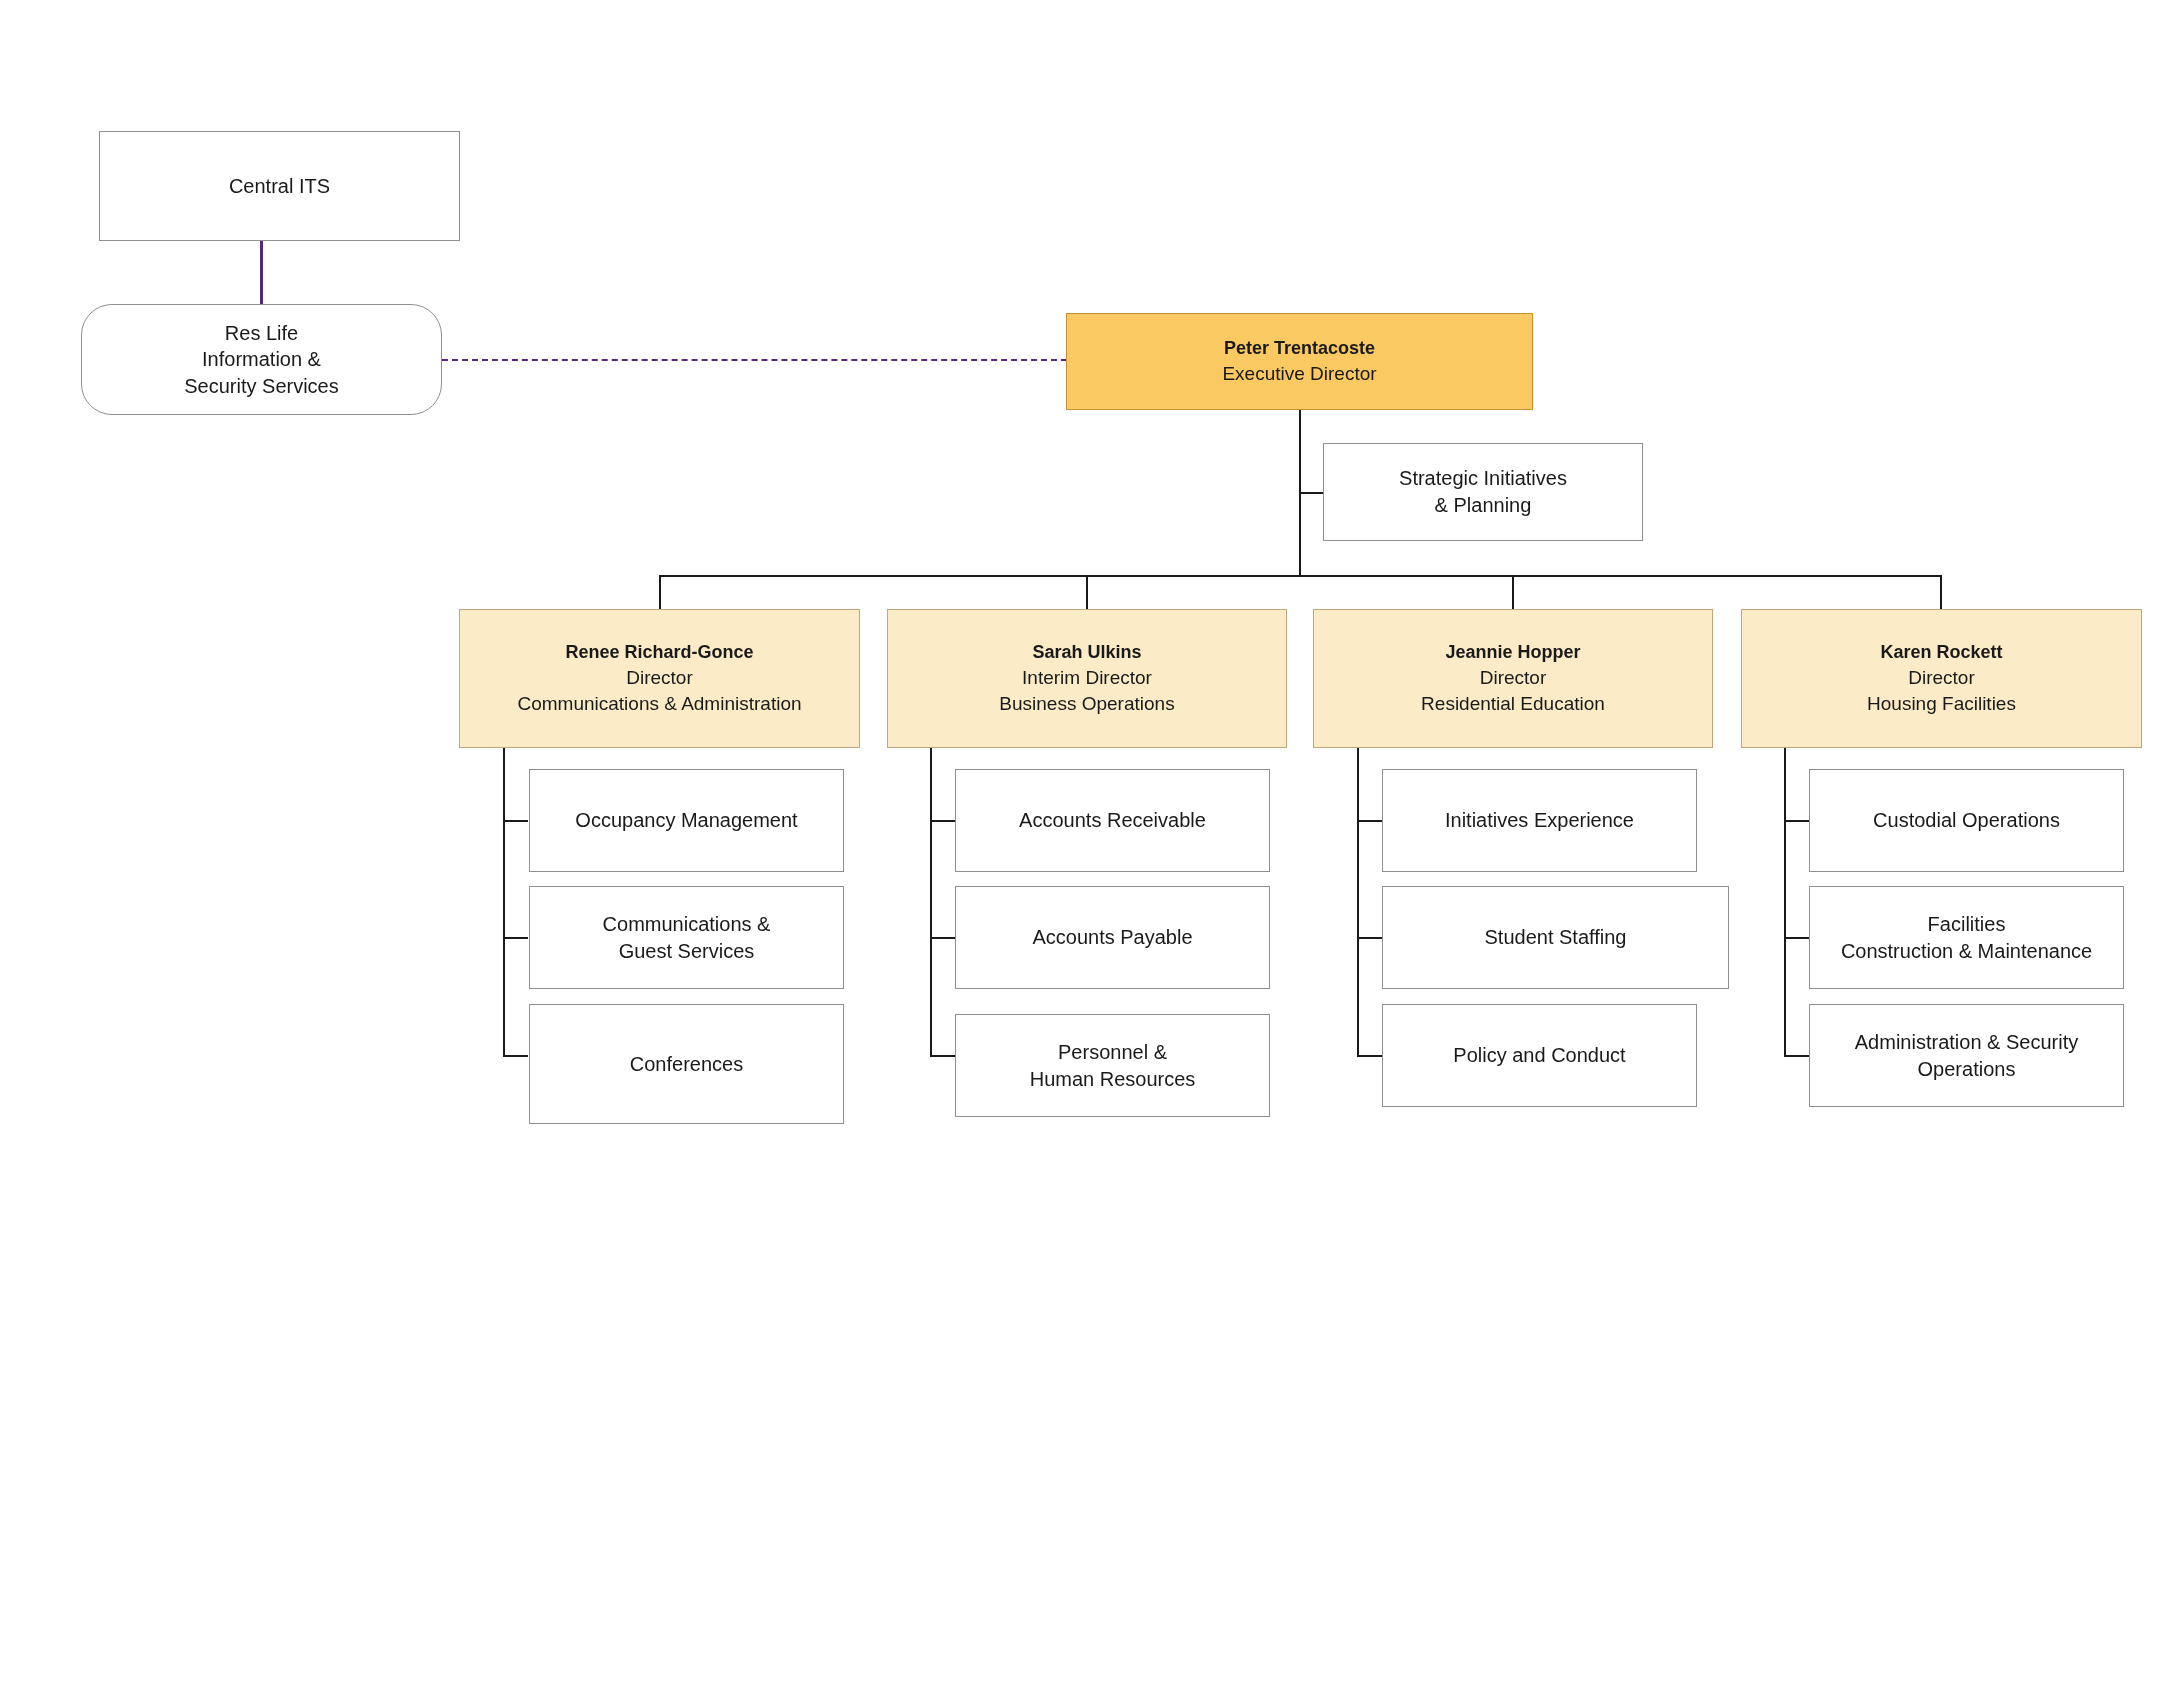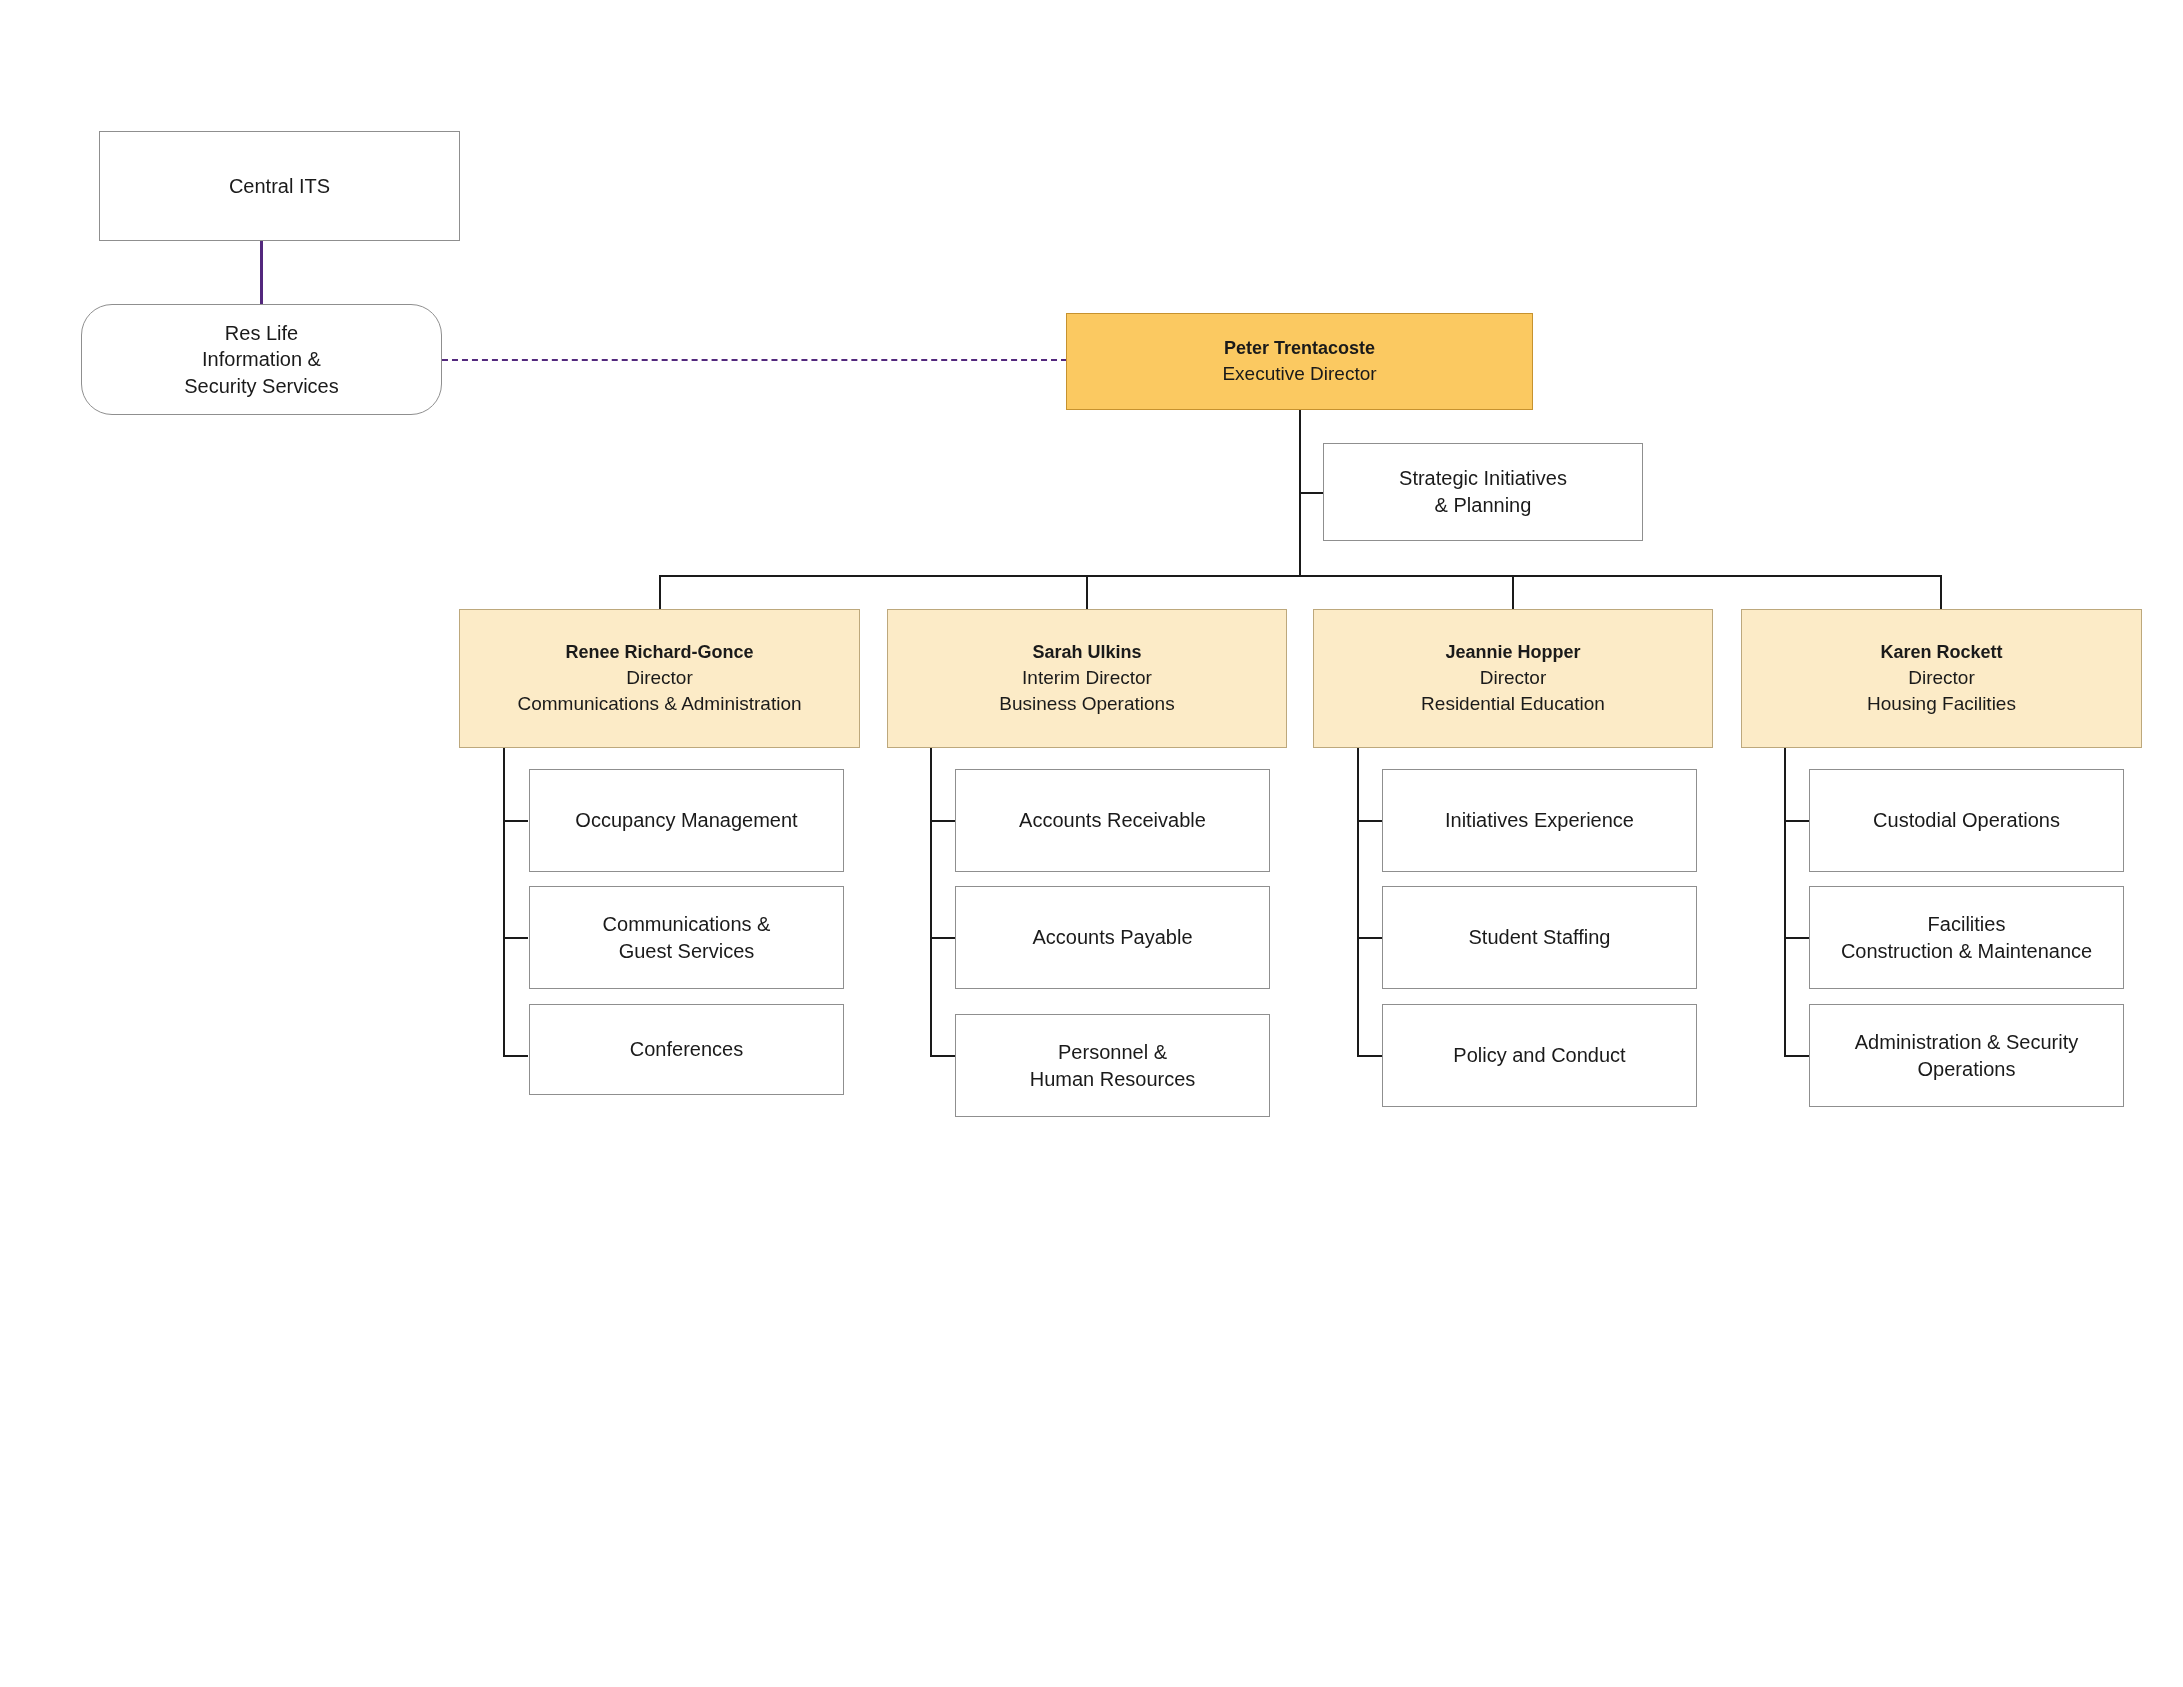--- a/index.html
+++ b/index.html
@@ -121,39 +121,39 @@
     <div class="role">Housing Facilities</div>
   </div>
 
   <div class="box" style="left:529px; top:769px; width:315px; height:103px;align-items:center;">
     <div class="label">Occupancy Management</div>
   </div>
   <div class="box" style="left:529px; top:886px; width:315px; height:103px;">
     <div class="label">Communications &amp;
 Guest Services</div>
   </div>
-  <div class="box" style="left:529px; top:1004px; width:315px; height:91px;">
+  <div class="box" style="left:529px; top:1004px; width:315px; height:120px;">
     <div class="label">Conferences</div>
   </div>
 
   <div class="box" style="left:955px; top:769px; width:315px; height:103px;">
     <div class="label">Accounts Receivable</div>
   </div>
   <div class="box" style="left:955px; top:886px; width:315px; height:103px;">
     <div class="label">Accounts Payable</div>
   </div>
   <div class="box" style="left:955px; top:1004px; width:315px; height:103px;margin-top:10px;">
     <div class="label">Personnel &amp;
 Human Resources</div>
   </div>
 
   <div class="box" style="left:1382px; top:769px; width:315px; height:103px;">
     <div class="label">Initiatives Experience</div>
   </div>
-  <div class="box" style="left:1382px; top:886px; width:315px; height:103px;">
+  <div class="box" style="left:1382px; top:886px; width:347px; height:103px;">
     <div class="label">Student Staffing</div>
   </div>
   <div class="box" style="left:1382px; top:1004px; width:315px; height:103px;">
     <div class="label">Policy and Conduct</div>
   </div>
 
   <div class="box" style="left:1809px; top:769px; width:315px; height:103px;">
     <div class="label">Custodial Operations</div>
   </div>
   <div class="box" style="left:1809px; top:886px; width:315px; height:103px;">

